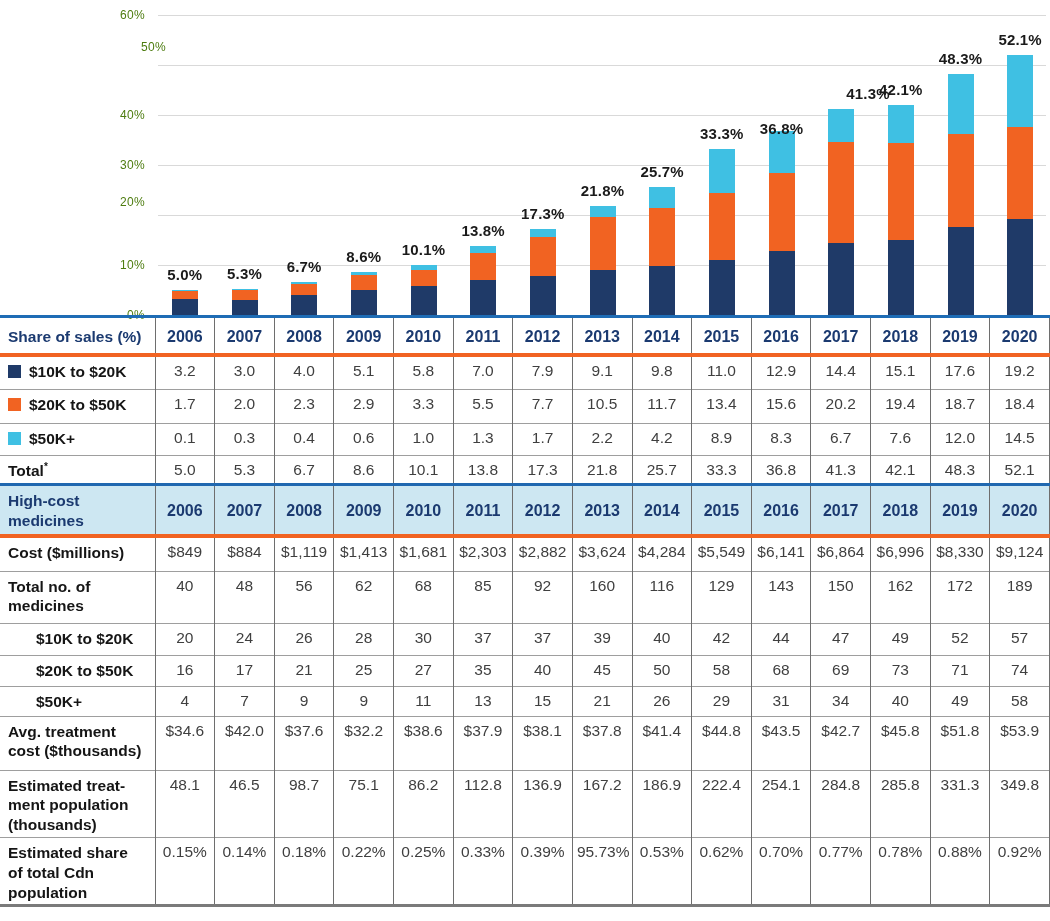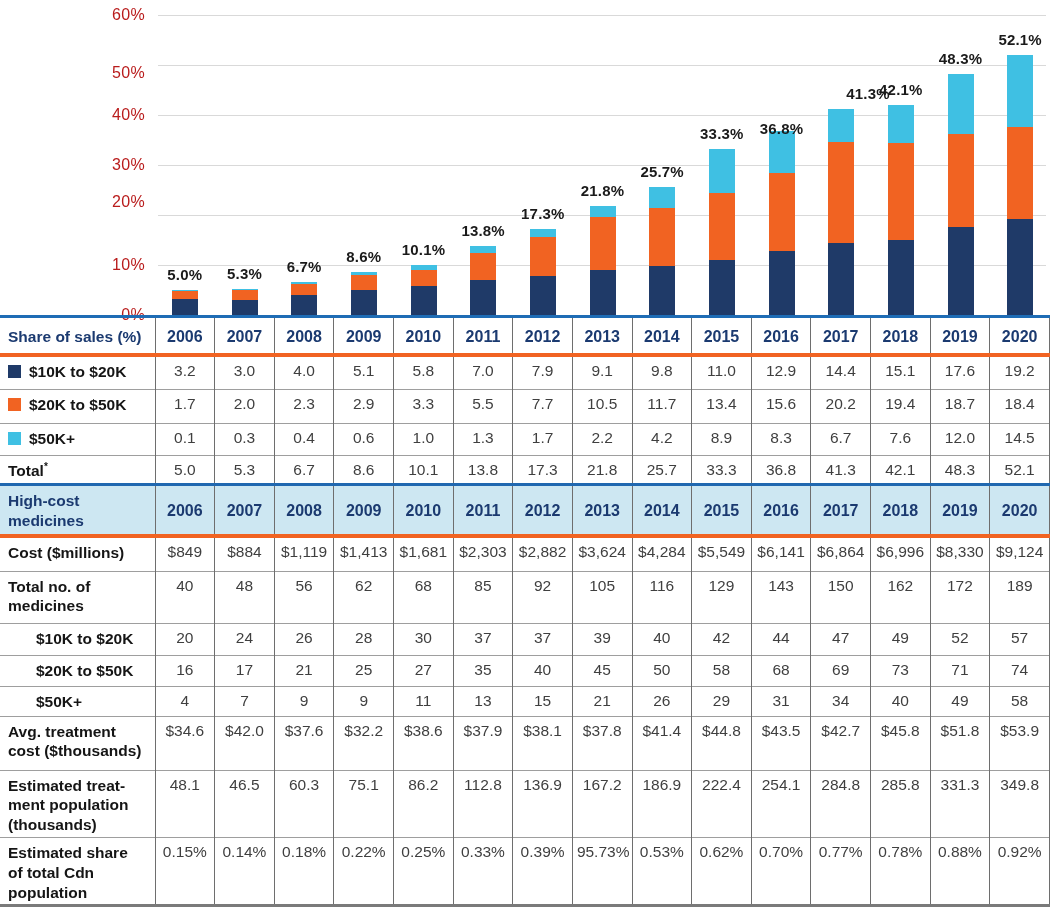--- a/index.html
+++ b/index.html
@@ -6,21 +6,21 @@
   body {
     width:1050px; height:921px; overflow:hidden; background:#fff;
     font-family:"Liberation Sans", sans-serif;
     -webkit-font-smoothing:antialiased;
   }
   
   .chart { position:relative; width:1050px; height:318px; }
   .gridline { position:absolute; left:158px; right:4px; height:1px; background:var(--grid-line,#D9D9D9); }
   .ytick {
     position:absolute; left:0; width:145px; height:20px; line-height:20px;
-    text-align:right; font-size:16px; color:#b91c1c; letter-spacing:.3px;
+    text-align:right; font-size:12px; color:#4d7c0f; letter-spacing:.3px;
   }
   .x-axis { position:absolute; left:0; right:0; top:315px; height:3px; background:var(--axis-blue,#1E6CB5); }
   .bar { position:absolute; width:26px; display:flex; flex-direction:column; }
   .seg { width:100%; flex:none; }
   .bar-label {
     position:absolute; width:84px; text-align:center;
     font-size:15px; font-weight:700; color:var(--label-text,#1A1A1A); letter-spacing:.2px;
   }
   
   table { width:1050px; border-collapse:collapse; table-layout:fixed; }
@@ -50,21 +50,21 @@
     <div class="ytick" style="top: 305px;">0%</div>
     <div class="gridline" style="top: 265px;"></div>
     <div class="ytick" style="top: 255px;">10%</div>
     <div class="gridline" style="top: 215px;"></div>
     <div class="ytick" style="top: 192px;">20%</div>
     <div class="gridline" style="top: 165px;"></div>
     <div class="ytick" style="top: 155px;">30%</div>
     <div class="gridline" style="top: 115px;"></div>
     <div class="ytick" style="top: 105px;">40%</div>
     <div class="gridline" style="top: 65px;"></div>
-    <div class="ytick" style="top: 63px;">50%</div>
+    <div class="ytick" style="top: 37px; padding-left: 21px;">50%</div>
     <div class="gridline" style="top: 15px;"></div>
     <div class="ytick" style="top: 5px;">60%</div>
     <div class="bar" style="left: 171.833px; top: 290px; height: 25px;">
       <div class="seg" style="height: 0.5px; background: rgb(63, 192, 227);"></div>
       <div class="seg" style="height: 8.5px; background: rgb(241, 99, 34);"></div>
       <div class="seg" style="height: 16px; background: rgb(31, 58, 104);"></div>
     </div>
     <div class="bar-label" style="left: 142.833px; top: 266px;">5.0%</div>
     <div class="bar" style="left: 231.5px; top: 288.5px; height: 26.5px;">
       <div class="seg" style="height: 1.5px; background: rgb(63, 192, 227);"></div>
@@ -302,21 +302,21 @@
       <tr style="height: 52px;">
         <td class="lcell"><span class="row-label">Total no. of
 medicines</span></td>
         <td class="vcell">40</td>
         <td class="vcell">48</td>
         <td class="vcell">56</td>
         <td class="vcell">62</td>
         <td class="vcell">68</td>
         <td class="vcell">85</td>
         <td class="vcell">92</td>
-        <td class="vcell">105</td>
+        <td class="vcell">160</td>
         <td class="vcell">116</td>
         <td class="vcell">129</td>
         <td class="vcell">143</td>
         <td class="vcell">150</td>
         <td class="vcell">162</td>
         <td class="vcell">172</td>
         <td class="vcell">189</td>
       </tr>
       <tr style="height: 32px;">
         <td class="lcell indent"><span class="row-label">$10K to $20K</span></td>
@@ -390,21 +390,21 @@
         <td class="vcell">$45.8</td>
         <td class="vcell">$51.8</td>
         <td class="vcell">$53.9</td>
       </tr>
       <tr style="height: 60px;">
         <td class="lcell"><span class="row-label">Estimated treat-
 ment population
 (thousands)</span></td>
         <td class="vcell">48.1</td>
         <td class="vcell">46.5</td>
-        <td class="vcell">60.3</td>
+        <td class="vcell">98.7</td>
         <td class="vcell">75.1</td>
         <td class="vcell">86.2</td>
         <td class="vcell">112.8</td>
         <td class="vcell">136.9</td>
         <td class="vcell">167.2</td>
         <td class="vcell">186.9</td>
         <td class="vcell">222.4</td>
         <td class="vcell">254.1</td>
         <td class="vcell">284.8</td>
         <td class="vcell">285.8</td>

